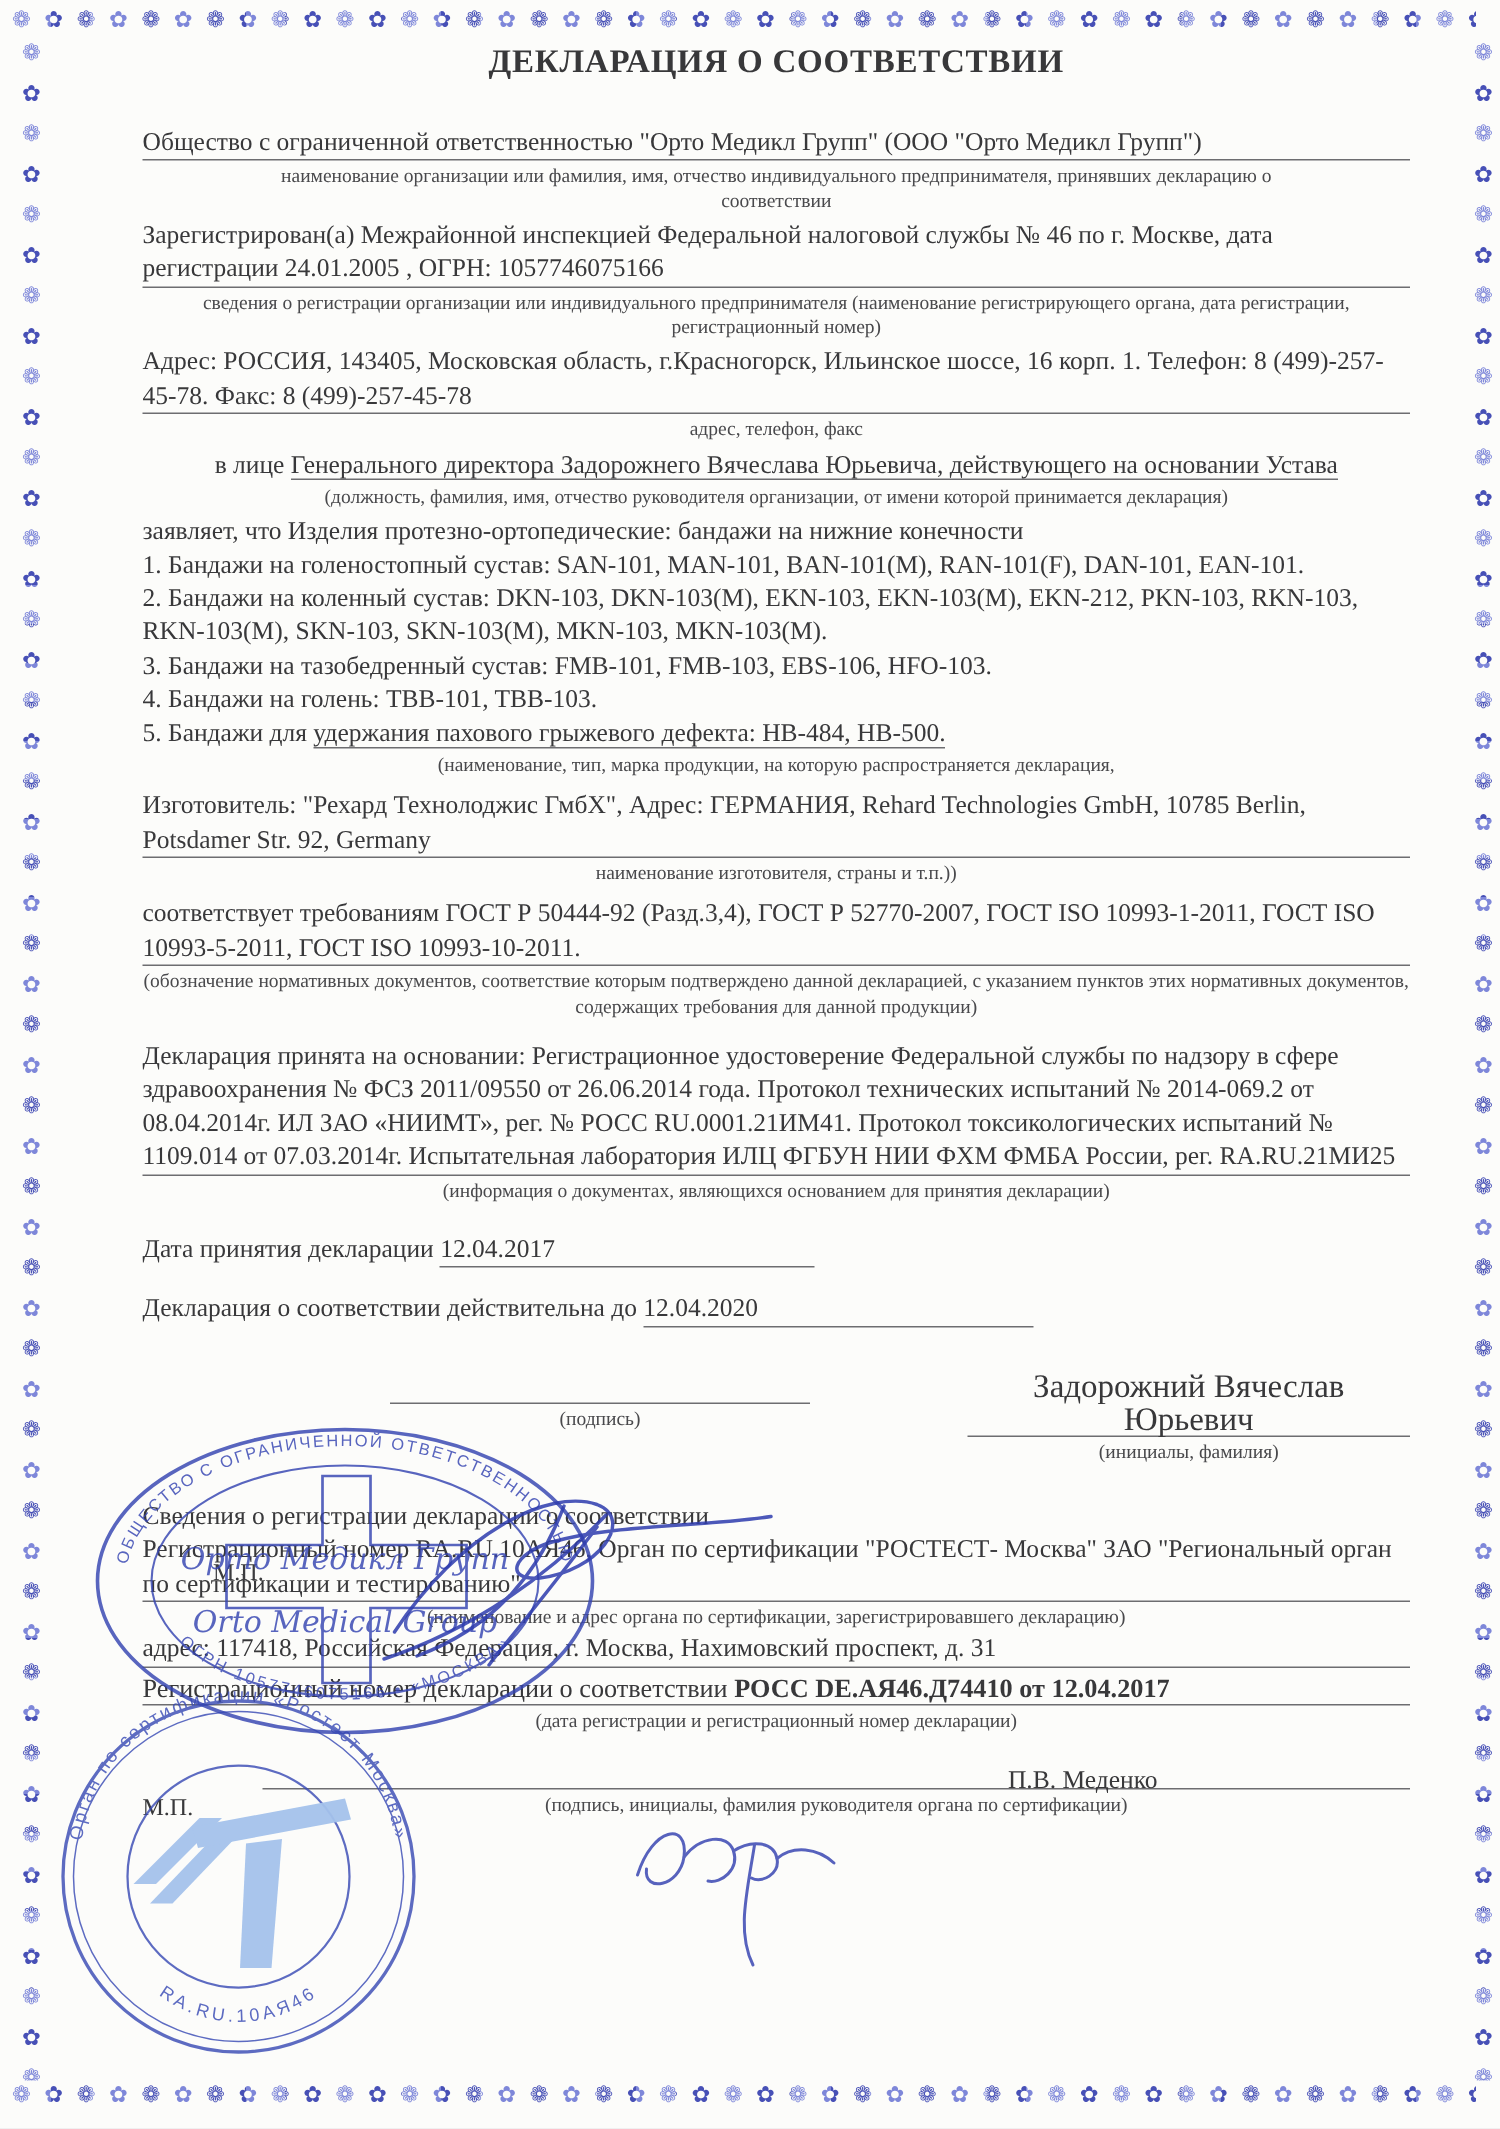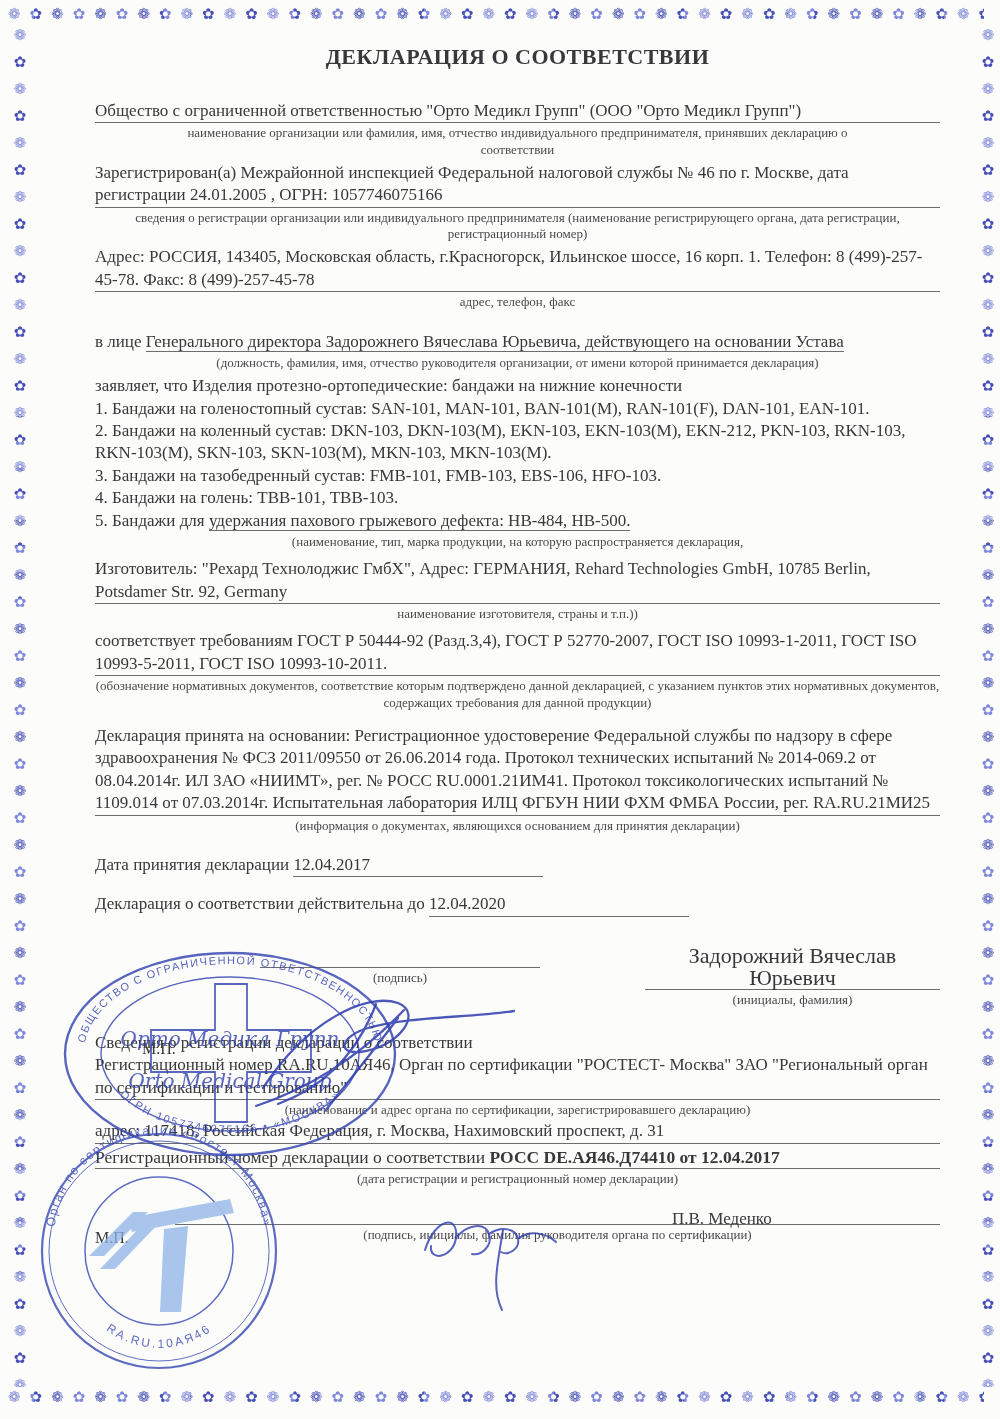--- a/index.html
+++ b/index.html
@@ -13,21 +13,21 @@
       -webkit-background-clip:text;background-clip:text;color:transparent;}
     .border-strip.vert{background:repeating-linear-gradient(180deg,#7e87d9 0 26px,#4750b6 26px 52px);
       -webkit-background-clip:text;background-clip:text;}
   }
   .bs-top{top:4px;left:8px;right:16px;height:22px;}
   .bs-bottom{bottom:10px;left:8px;right:16px;height:22px;}
   .bs-left{left:6px;top:26px;bottom:32px;width:24px;writing-mode:vertical-rl;}
   .bs-right{right:2px;top:26px;bottom:32px;width:24px;writing-mode:vertical-rl;}
   .content{position:absolute;left:95px;right:60px;top:0;}
   .title{font-size:22px;font-weight:bold;text-align:center;letter-spacing:.5px;
-         padding-top:44px;margin-bottom:30px;}
+         padding-top:28px;margin-bottom:30px;}
   .line{font-size:17px;line-height:22.4px;}
   .u{border-bottom:1px solid #6d6d70;}
   .su{border-bottom:1px solid #6d6d70;}
   .cap{font-size:13px;line-height:16.3px;color:#49494c;text-align:center;margin-top:2px;margin-bottom:4px;}
   .bold{font-weight:bold;}
   .sigrow{display:flex;margin-top:28px;}
   .sigrow .left-block{margin-left:165px;width:280px;}
   .sigrow .right-block{flex:1;margin-left:105px;}
   .sigline{border-bottom:1px solid #6d6d70;height:22px;}
   .name-over{font-size:22px;text-align:center;line-height:22px;}
@@ -53,21 +53,21 @@
 
     <div class="line u">Общество с ограниченной ответственностью "Орто Медикл Групп"  (ООО "Орто Медикл Групп")</div>
     <div class="cap" style="padding:0 60px;">наименование организации или фамилия, имя, отчество индивидуального предпринимателя, принявших декларацию о соответствии</div>
 
     <div class="line u">Зарегистрирован(а) Межрайонной инспекцией Федеральной налоговой службы № 46 по г. Москве, дата регистрации 24.01.2005 , ОГРН: 1057746075166</div>
     <div class="cap" style="padding:0 30px;">сведения о регистрации организации или индивидуального предпринимателя (наименование регистрирующего органа, дата регистрации, регистрационный номер)</div>
 
     <div class="line u">Адрес: РОССИЯ, 143405, Московская область, г.Красногорск, Ильинское шоссе, 16 корп. 1. Телефон: 8 (499)-257-45-78. Факс: 8 (499)-257-45-78</div>
     <div class="cap">адрес, телефон, факс</div>
 
-    <div class="line" style="margin-top:20px;"><span>в лице </span><span class="su">Генерального директора Задорожнего Вячеслава Юрьевича, действующего на основании Устава</span></div>
+    <div class="line" style="margin-top:4px;text-align:center;"><span>в лице </span><span class="su">Генерального директора Задорожнего Вячеслава Юрьевича, действующего на основании Устава</span></div>
     <div class="cap">(должность, фамилия, имя, отчество руководителя организации, от имени которой принимается декларация)</div>
 
     <div class="line">заявляет, что Изделия протезно-ортопедические: бандажи на нижние конечности</div>
     <div class="line">1. Бандажи на голеностопный сустав: SAN-101, MAN-101, BAN-101(M), RAN-101(F), DAN-101, EAN-101.</div>
     <div class="line">2. Бандажи на коленный сустав: DKN-103, DKN-103(M), EKN-103, EKN-103(M), EKN-212, PKN-103, RKN-103, RKN-103(M), SKN-103, SKN-103(M), MKN-103, MKN-103(M).</div>
     <div class="line">3. Бандажи на тазобедренный сустав: FMB-101, FMB-103, EBS-106, HFO-103.</div>
     <div class="line">4. Бандажи на голень: TBB-101, TBB-103.</div>
     <div class="line"><span>5. Бандажи для </span><span class="su">удержания пахового грыжевого дефекта: HB-484, HB-500.</span></div>
     <div class="cap">(наименование, тип, марка продукции, на которую распространяется декларация,</div>
 

